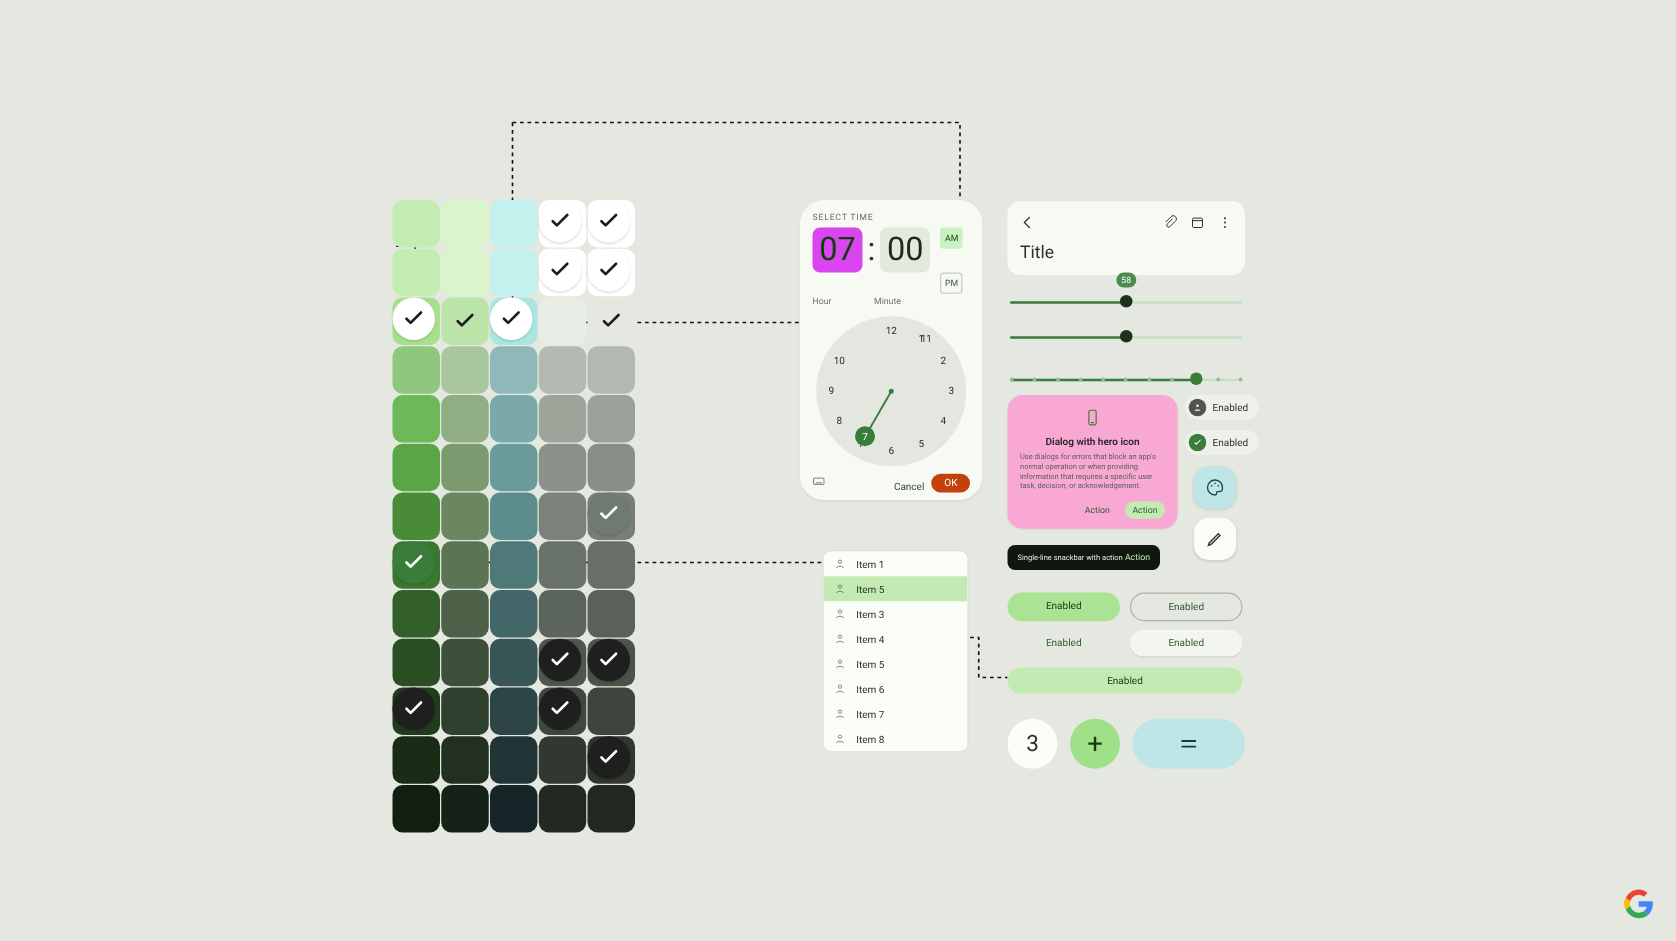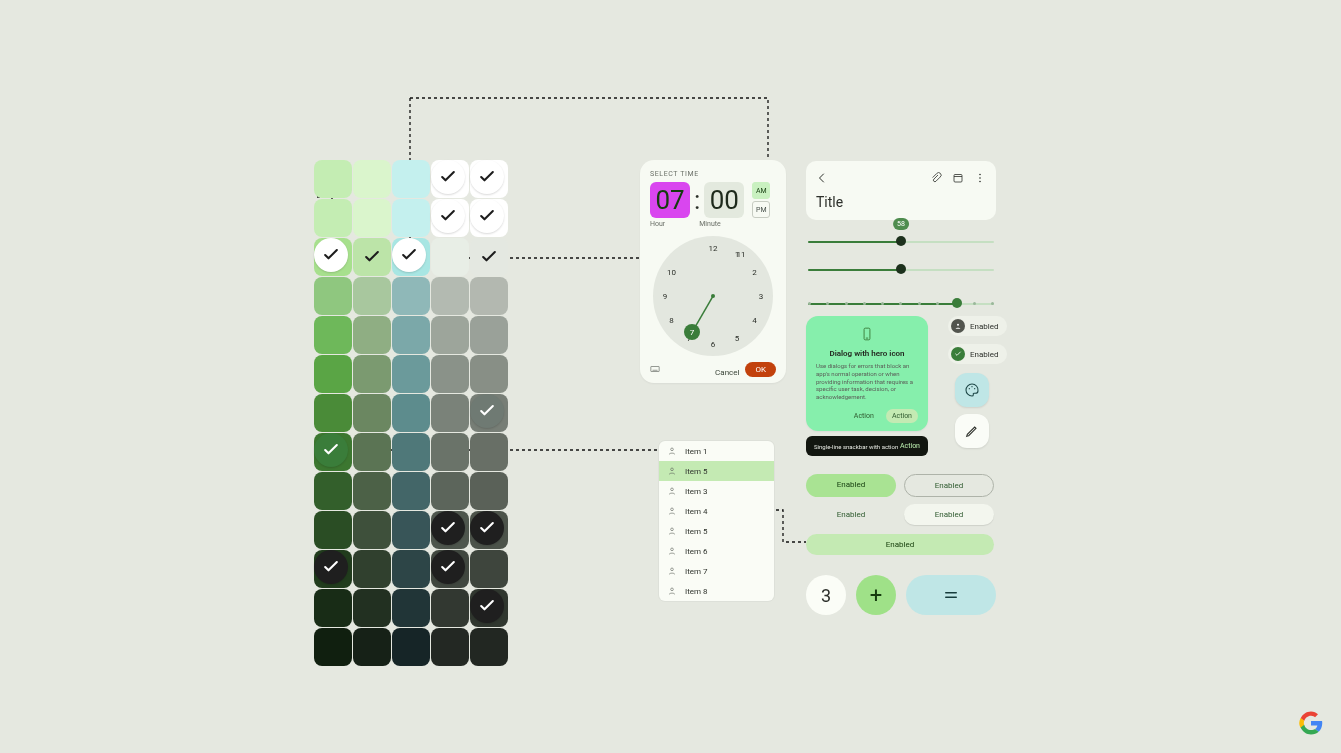--- a/index.html
+++ b/index.html
@@ -54,31 +54,32 @@
     border-radius: 14px;
     position: absolute;
     box-shadow: 0 1px 2px rgba(0,0,0,0.05);
   }
   .timepicker {
     left: 640px; top: 160px;
     width: 146px;
     padding: 10px 10px 6px 10px;
     font-size: 9px;
     color: #3a3f38;
+    border-radius: 19px;
   }
   .tp-label { font-size: 7px; letter-spacing: 0.6px; color:#6a6f67; }
   .tp-row { display: flex; align-items: stretch; margin-top: 4px; gap: 4px; }
   .tp-timebox {
     background:#e3e9de; border-radius:6px; height:36px;
     display:flex; align-items:center; justify-content:center;
     font-size: 26px; font-weight: 400; color:#1e2a1c; width:40px;
   }
   .tp-timebox.sel { background:#d946ef; color:#143d0e; }
   .tp-colon { font-size:26px; line-height:36px; color:#2a2e28; }
-  .tp-ampm { display:flex; flex-direction:column; gap:2px; margin-left:4px; }
+  .tp-ampm { display:flex; flex-direction:column; gap:19px; margin-left:4px; }
   .tp-ap {
     font-size:7px; width:18px; height:17px;
     display:flex; align-items:center; justify-content:center;
     border:1px solid #c7ccc2; border-radius:3px; color:#47504a;
   }
   .tp-ap.sel { background:#c9f1c0; border-color:#c9f1c0; color:#1c4416; }
   .tp-sublabels { display:flex; gap:34px; font-size:7px; color:#6a6f67; margin-top:2px; }
   .clockface {
     margin: 8px auto 6px auto;
     width: 120px; height: 120px;
@@ -139,21 +140,21 @@
   .slider .badge {
     position:absolute; top:-14px; transform:translateX(-50%);
     background:#4e8c4e; color:#fff; font-size:7px;
     padding:2px 4px; border-radius:6px;
   }
   .slider .ticks { position:absolute; top:8px; left:0; right:0; display:flex; justify-content:space-between; }
   .slider .tick { width:3px; height:3px; border-radius:50%; background:#9ab79a; }
 
   .dialog {
     position:absolute; left:806px; top:316px;
-    width:122px; background:#86efac; border-radius:12px;
+    width:136px; background:#f9a8d4; border-radius:12px;
     padding:10px 10px 8px 10px;
     box-shadow: 0 1px 2px rgba(0,0,0,0.05);
     text-align:center;
   }
   .dialog .hero { color:#3a7d3a; }
   .dialog .hero svg { width:14px; height:14px; }
   .dialog .ttl { font-size:8px; font-weight:600; color:#22261f; margin-top:4px; }
   .dialog .body { font-size:6px; color:#5b6059; text-align:left; margin-top:4px; line-height:1.3; }
   .dialog .acts { display:flex; justify-content:flex-end; gap:6px; margin-top:8px; }
   .dialog .act { font-size:7px; color:#2f5a2f; padding:3px 6px; border-radius:8px; }

